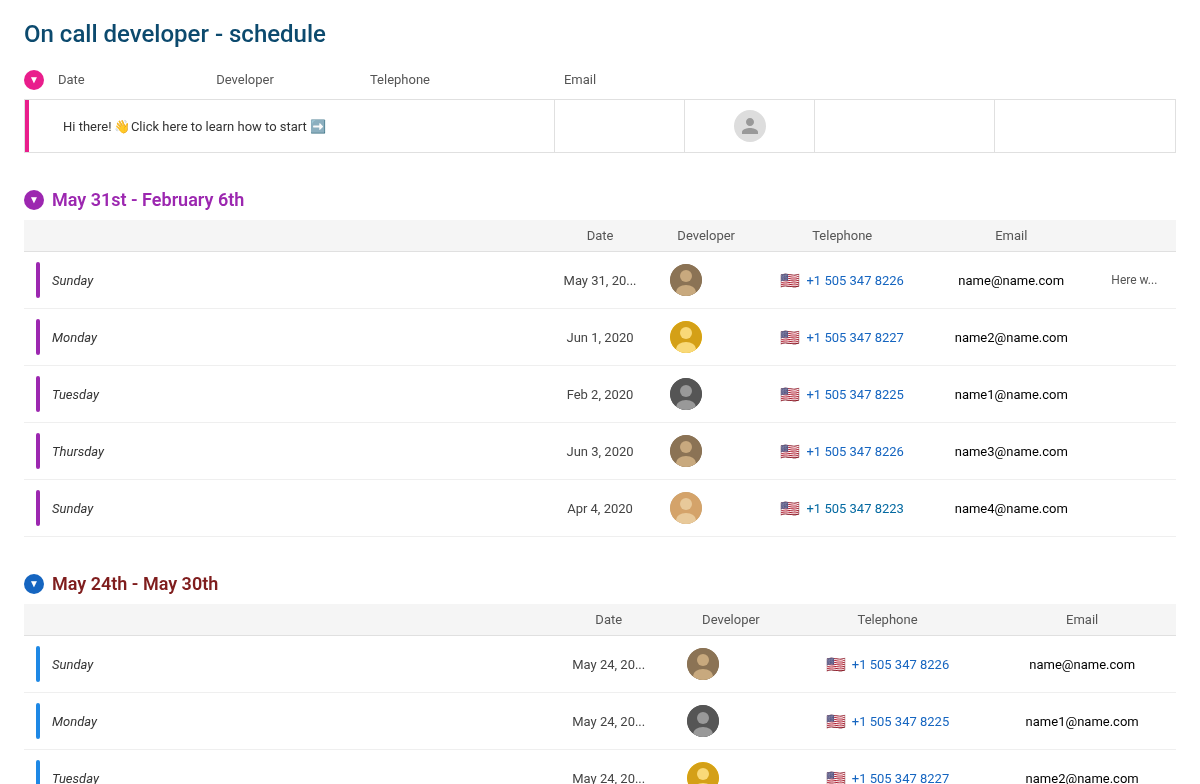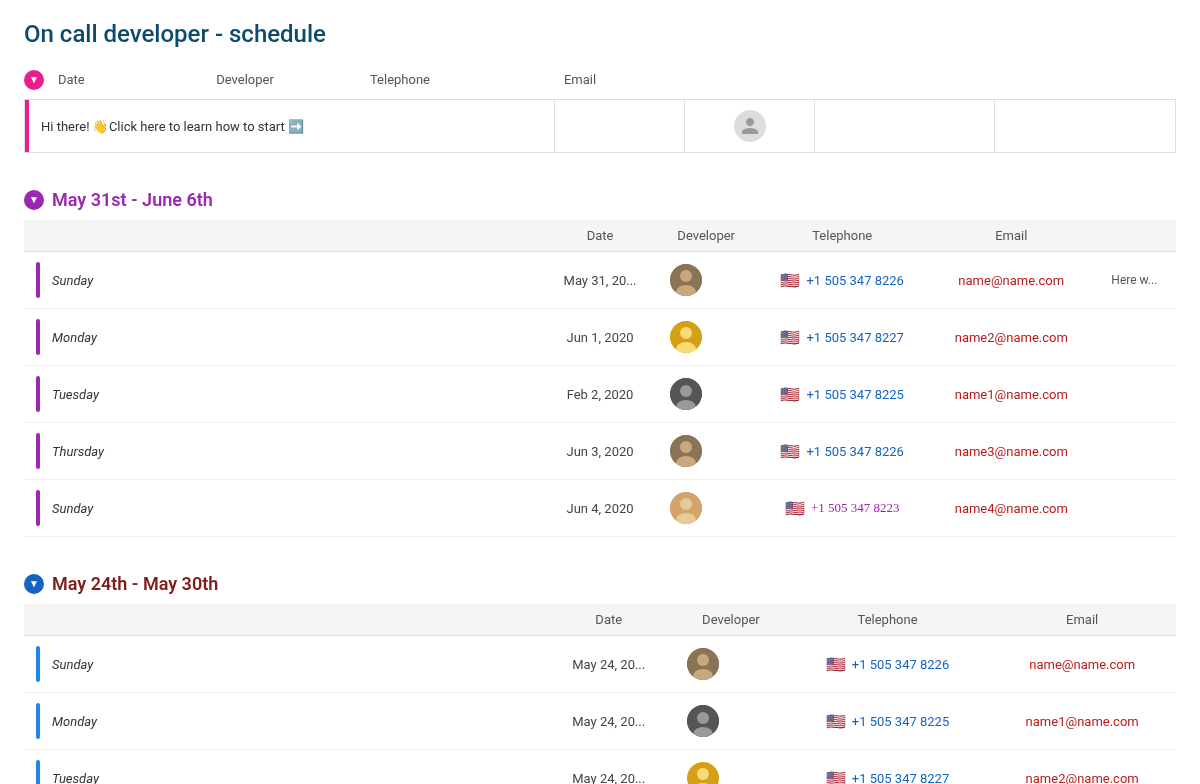--- a/index.html
+++ b/index.html
@@ -84,20 +84,21 @@
       display: flex;
       align-items: center;
       gap: 8px;
       border-left: 4px solid #e91e8c;
       padding-left: 12px;
     }
 
     .tip-text {
       font-size: 13px;
       color: #333;
+      margin-left: 22px;
     }
 
     .avatar-placeholder {
       width: 32px;
       height: 32px;
       border-radius: 50%;
       background: #ddd;
       display: flex;
       align-items: center;
       justify-content: center;
@@ -203,21 +204,21 @@
       justify-content: center;
       gap: 6px;
       color: #1565c0;
     }
 
     .flag {
       font-size: 16px;
     }
 
     .email-cell {
-      color: #b91c1c;
+      color: #000000;
       margin-top: 7px;
     }
   </style>
 </head>
 <body>
 
 <h1 class="page-title">On call developer - schedule</h1>
 
 <div class="tips-section">
   <div class="tips-header">
@@ -244,21 +245,21 @@
     </div>
     <div class="tip-cell"></div>
     <div class="tip-cell"></div>
   </div>
 </div>
 
 <div id="schedules-container">
     <div class="schedule-section">
       <div class="section-header">
     <div class="section-toggle" style="background:#9c27b0;">▼</div>
-    <span class="section-title" style="color:#9c27b0;">May 31st - June 6th</span>
+    <span class="section-title" style="color:#9c27b0;">May 31st - February 6th</span>
   </div>
       <table class="schedule-table">
         <thead>
           <tr>
     <th></th>
     <th>Date</th>
     <th>Developer</th>
     <th>Telephone</th>
     <th>Email</th>
     <th></th>
@@ -377,34 +378,34 @@
       </td>
       <td style="color:#555;font-size:12px;"></td>
     </tr>
           <tr>
       <td>
         <div class="day-cell">
           <div class="day-bar" style="background:#9c27b0;"></div>
           <span class="day-name">Sunday</span>
         </div>
       </td>
-      <td>Jun 4, 2020</td>
+      <td>Apr 4, 2020</td>
       <td style="text-align:center;">
               <div style="width:32px;height:32px;border-radius:50%;background:#c8a97e;display:flex;align-items:center;justify-content:center;overflow:hidden;">
       <svg viewBox="0 0 32 32" width="32" height="32">
                   <circle cx="16" cy="16" r="16" fill="#d4a36a"></circle>
                   <circle cx="16" cy="12" r="6" fill="#e8c99a"></circle>
                   <ellipse cx="16" cy="28" rx="10" ry="7" fill="#e8c99a"></ellipse>
                 </svg>
     </div>
             </td>
       <td>
         <div class="phone-cell">
           <span class="flag">🇺🇸</span>
-          <span style="color:#a21caf;font-family:Liberation Serif, serif;">+1 505 347 8223</span>
+          <span style="color:#0369a1;">+1 505 347 8223</span>
         </div>
       </td>
       <td>
         <span class="email-cell">name4@name.com</span>
       </td>
       <td style="color:#555;font-size:12px;"></td>
     </tr>
         </tbody>
       </table>
     </div>

